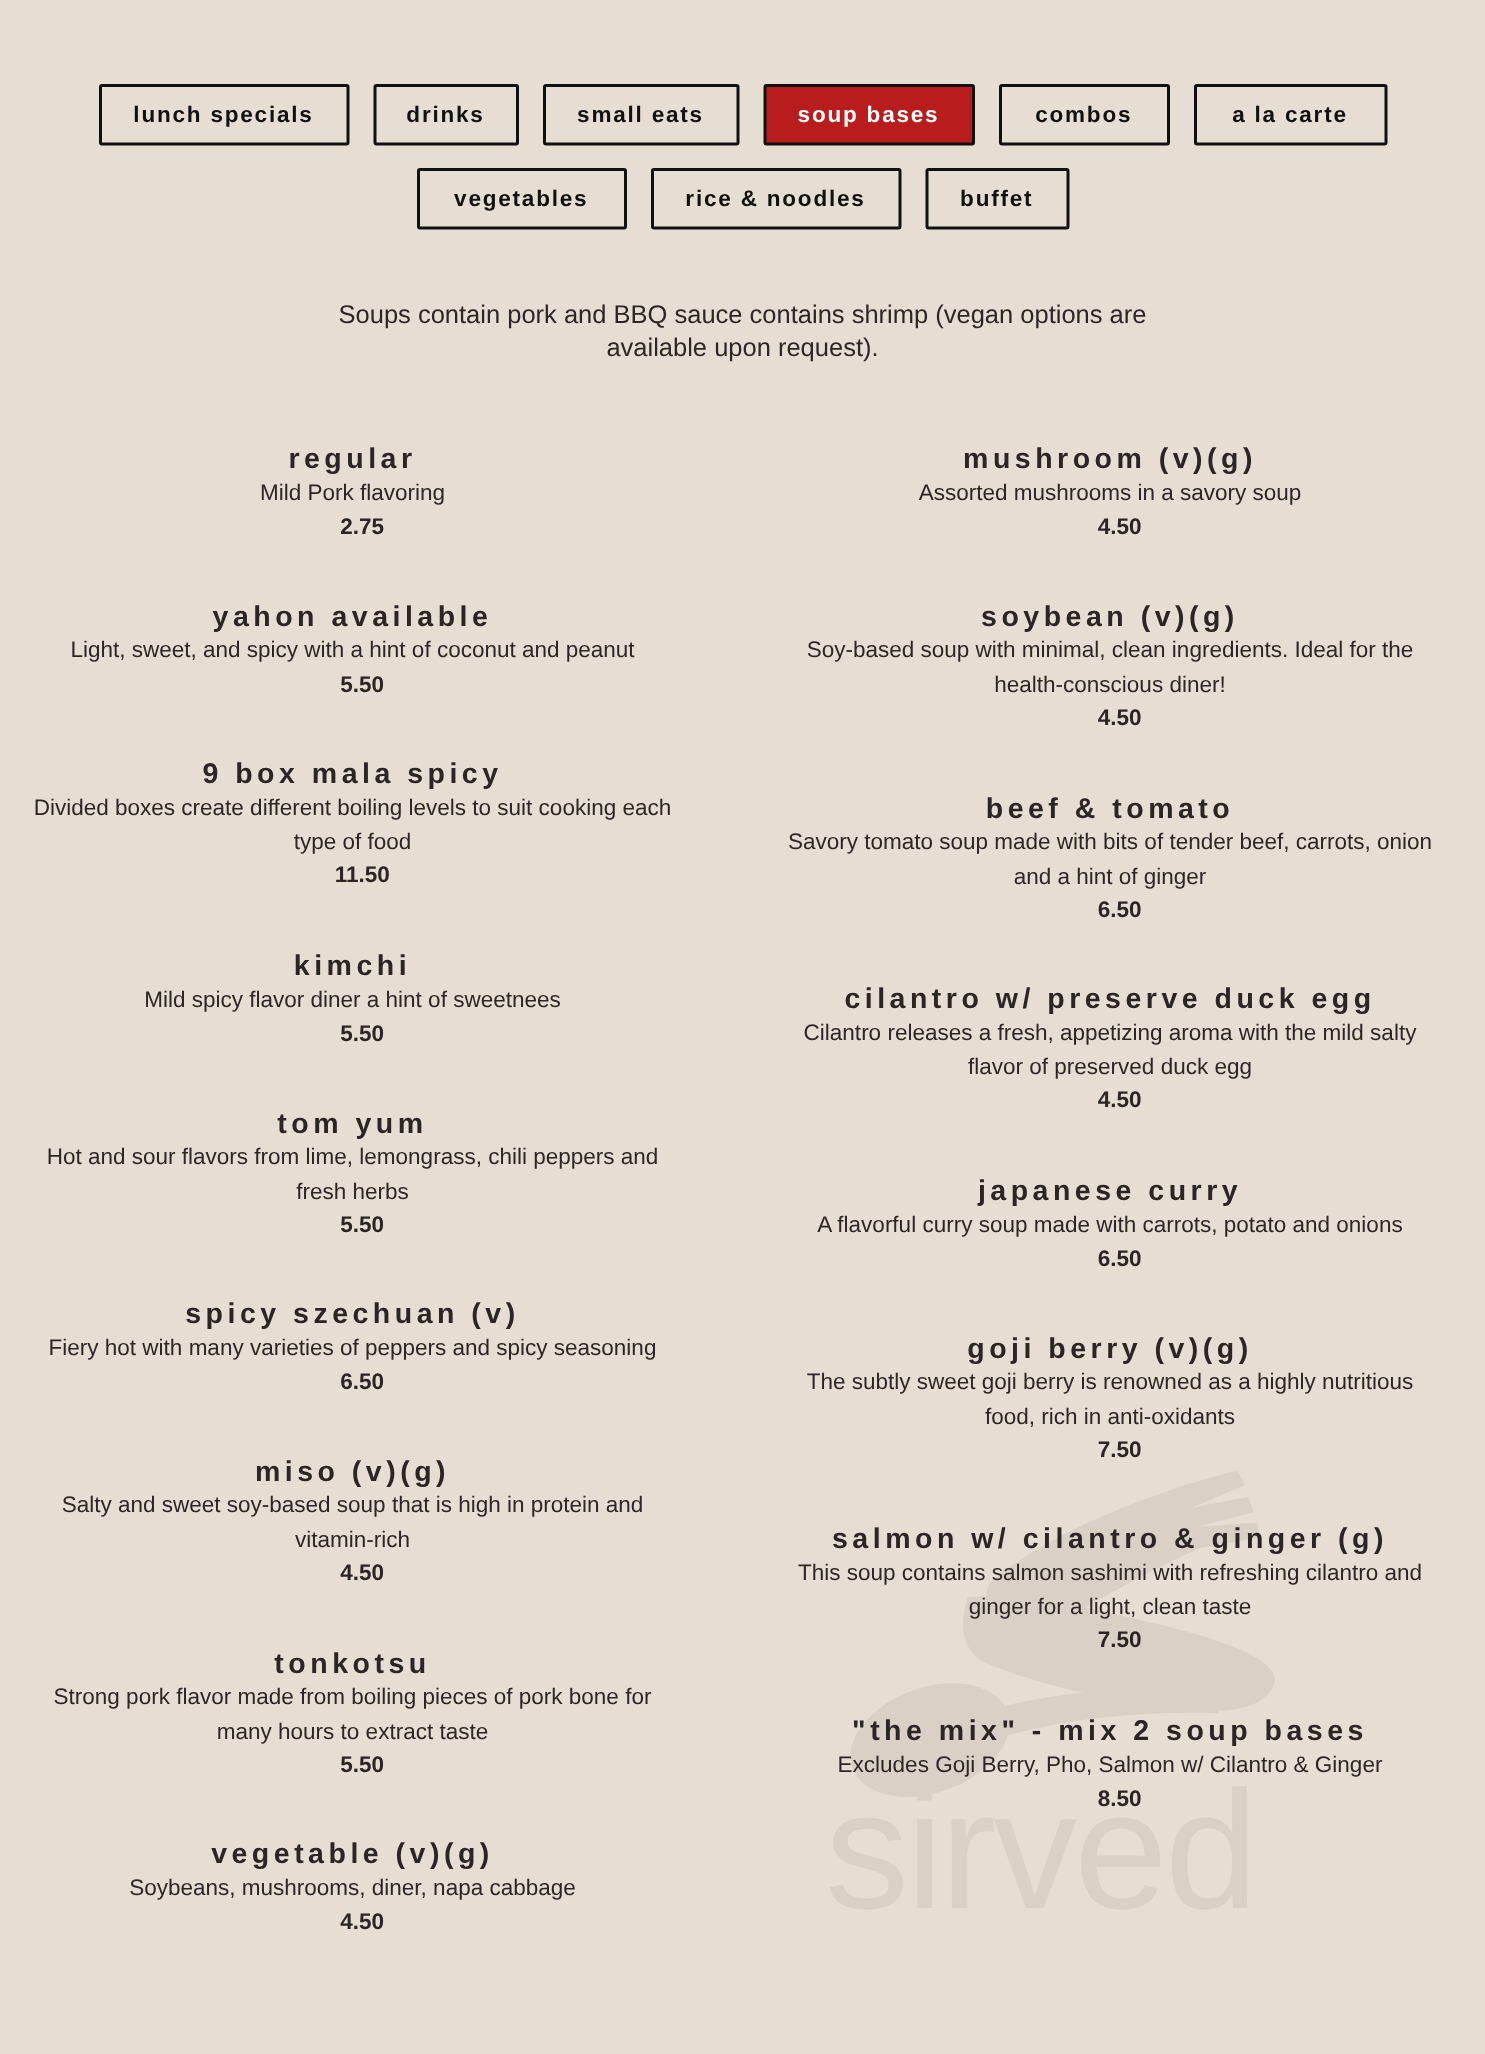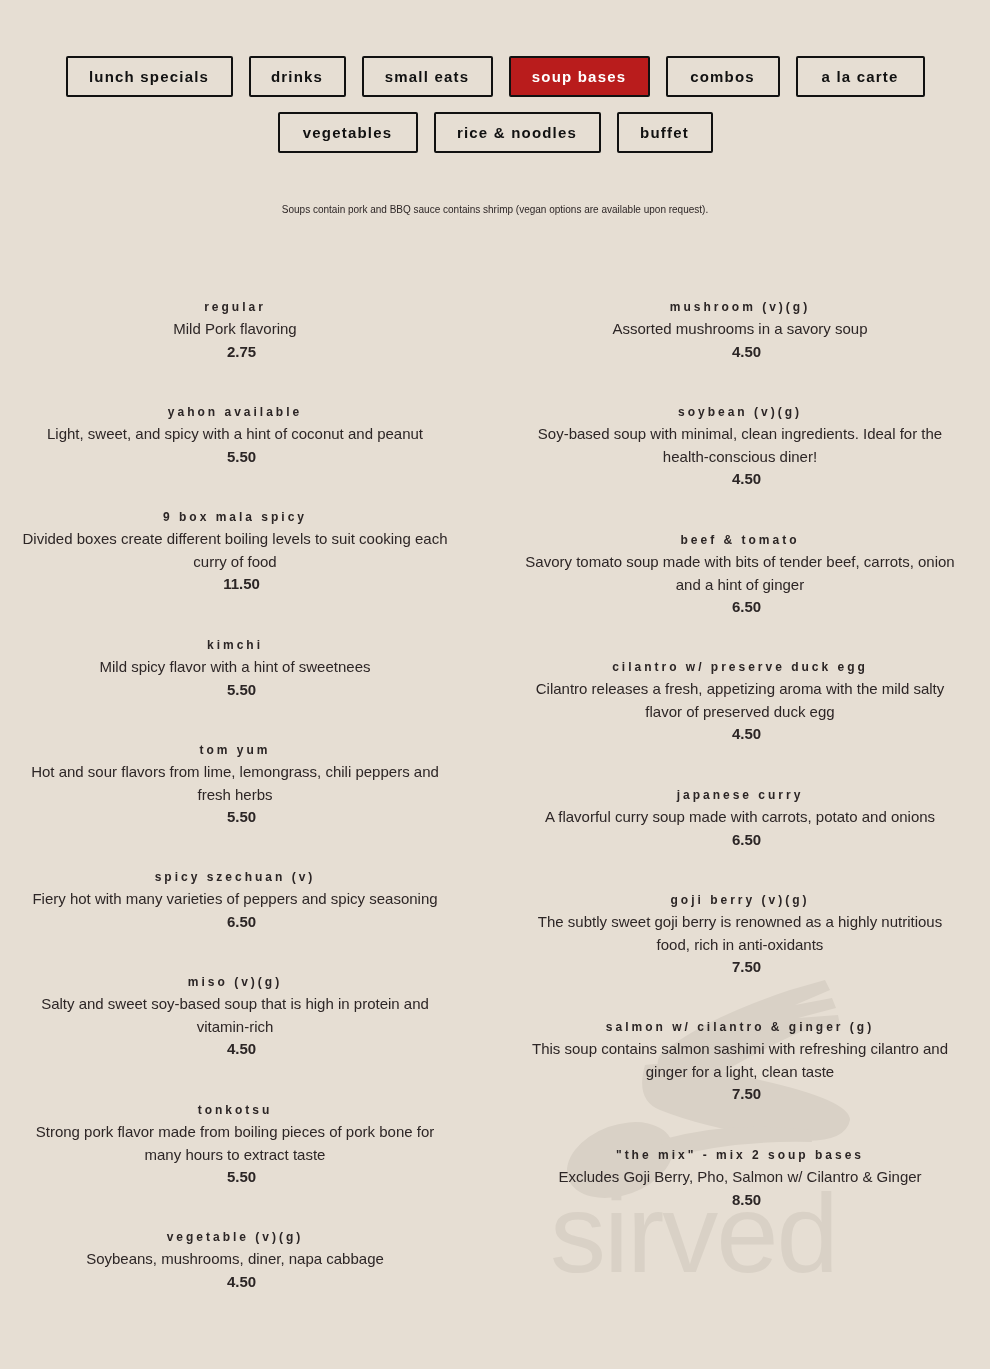--- a/index.html
+++ b/index.html
@@ -43,39 +43,39 @@
     .tab.active {
       background: #b91c1c;
       color: #fff;
     }
     .notice {
       position: absolute;
       top: 199px;
       left: 215px;
       width: 560px;
       text-align: center;
-      font-size: 10px;
+      font-size: 17px;
       line-height: 22px;
       color: #2d2626;
     }
     .col {
       position: absolute;
       top: 296px;
       width: 470px;
     }
     .col.left { left: 0px; }
     .col.right { left: 505px; }
     .item {
       position: absolute;
       left: 0;
       width: 470px;
       text-align: center;
     }
     .item-name {
-      font-size: 12px;
+      font-size: 19px;
       letter-spacing: 3px;
       font-weight: bold;
       color: #2b2525;
       line-height: 22px;
     }
     .item-desc {
       font-size: 15px;
       line-height: 22.5px;
       color: #2d2626;
       padding: 0 20px;
@@ -165,26 +165,26 @@
     <div class="item-desc">Mild Pork flavoring</div>
     <div class="item-price">2.75</div>
   </div>
   <div class="item" style="top:105px">
     <div class="item-name">yahon available</div>
     <div class="item-desc">Light, sweet, and spicy with a hint of coconut and peanut</div>
     <div class="item-price">5.50</div>
   </div>
   <div class="item" style="top:210px">
     <div class="item-name">9 box mala spicy</div>
-    <div class="item-desc">Divided boxes create different boiling levels to suit cooking each curry of food</div>
+    <div class="item-desc">Divided boxes create different boiling levels to suit cooking each type of food</div>
     <div class="item-price">11.50</div>
   </div>
   <div class="item" style="top:338px">
     <div class="item-name">kimchi</div>
-    <div class="item-desc">Mild spicy flavor with a hint of sweetnees</div>
+    <div class="item-desc">Mild spicy flavor diner a hint of sweetnees</div>
     <div class="item-price">5.50</div>
   </div>
   <div class="item" style="top:443px">
     <div class="item-name">tom yum</div>
     <div class="item-desc">Hot and sour flavors from lime, lemongrass, chili peppers and fresh herbs</div>
     <div class="item-price">5.50</div>
   </div>
   <div class="item" style="top:570px">
     <div class="item-name">spicy szechuan (v)</div>
     <div class="item-desc">Fiery hot with many varieties of peppers and spicy seasoning</div>

